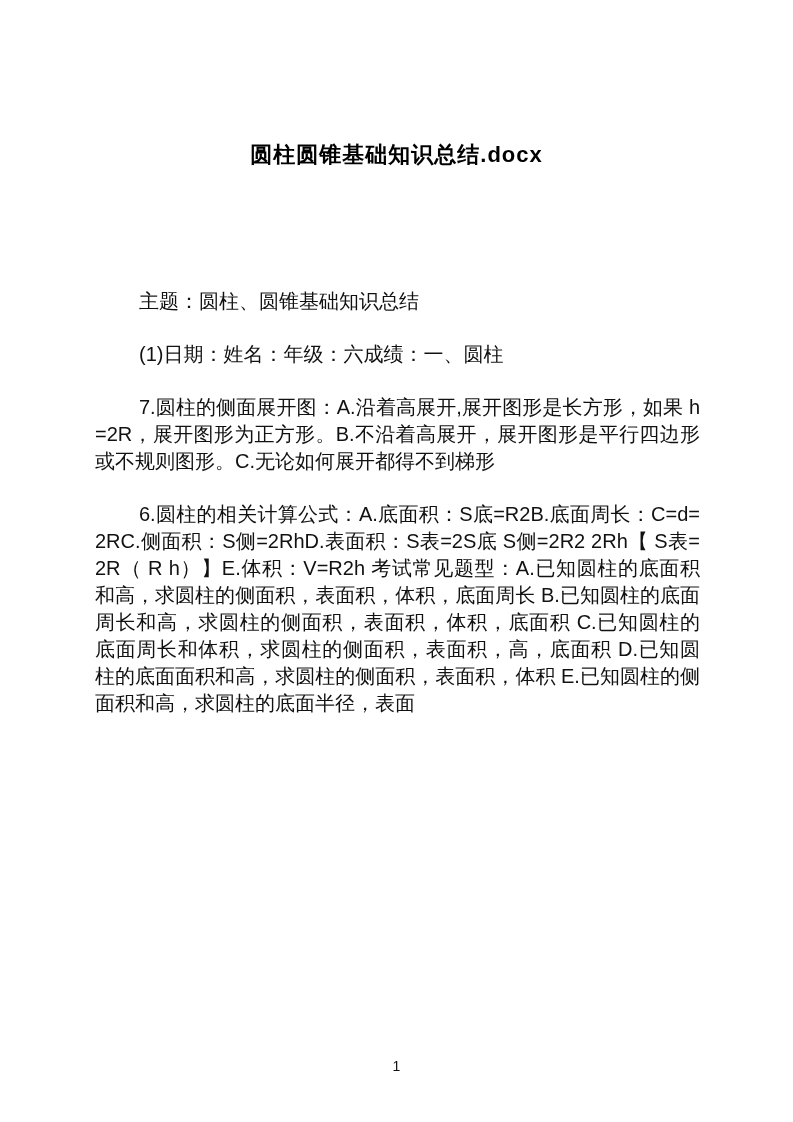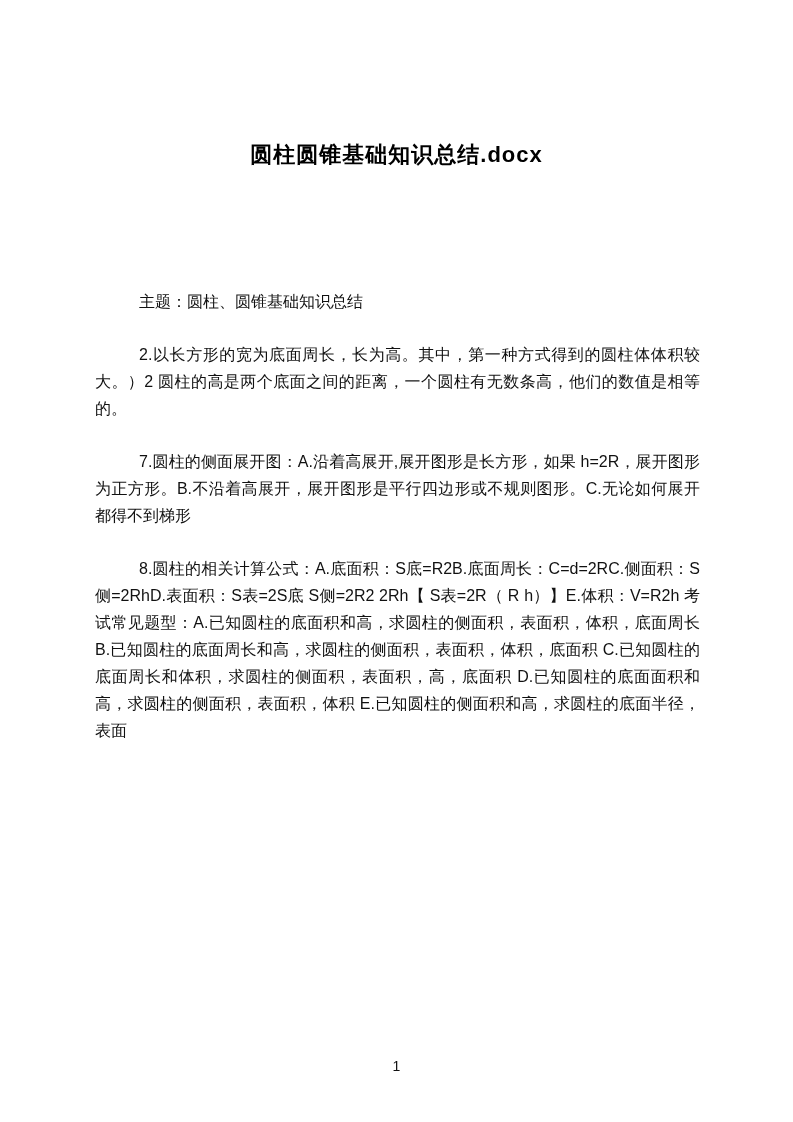--- a/index.html
+++ b/index.html
@@ -29,21 +29,21 @@
       color: #000000;
     }
     .doc-body {
       position: absolute;
       top: 288px;
       left: 95px;
       width: 605px;
     }
     .para {
       margin: 0 0 26px 0;
-      font-size: 16px;
+      font-size: 20px;
       line-height: 27px;
       text-indent: 44px;
       text-align: justify;
       color: #111111;
       word-break: break-all;
     }
     .page-number {
       position: absolute;
       bottom: 48px;
       left: 0;
@@ -55,20 +55,20 @@
   </style>
 </head>
 <body>
 
 <div class="page">
 
   <h1 class="doc-title">圆柱圆锥基础知识总结.docx</h1>
 
   <div class="doc-body">
     <p class="para">主题：圆柱、圆锥基础知识总结</p>
-    <p class="para">2.以长方形的宽为底面周长，长为高。其中，第一种方式得到的圆柱体体积较大。）2 圆柱的高是两个底面之间的距离，一个圆柱有无数条高，他们的数值是相等的。</p>
+    <p class="para">(1)日期：姓名：年级：六成绩：一、圆柱</p>
     <p class="para">7.圆柱的侧面展开图：A.沿着高展开,展开图形是长方形，如果 h=2R，展开图形为正方形。B.不沿着高展开，展开图形是平行四边形或不规则图形。C.无论如何展开都得不到梯形</p>
-    <p class="para">8.圆柱的相关计算公式：A.底面积：S底=R2B.底面周长：C=d=2RC.侧面积：S侧=2RhD.表面积：S表=2S底 S侧=2R2 2Rh【 S表=2R（ R h）】E.体积：V=R2h 考试常见题型：A.已知圆柱的底面积和高，求圆柱的侧面积，表面积，体积，底面周长 B.已知圆柱的底面周长和高，求圆柱的侧面积，表面积，体积，底面积 C.已知圆柱的底面周长和体积，求圆柱的侧面积，表面积，高，底面积 D.已知圆柱的底面面积和高，求圆柱的侧面积，表面积，体积 E.已知圆柱的侧面积和高，求圆柱的底面半径，表面</p>
+    <p class="para">6.圆柱的相关计算公式：A.底面积：S底=R2B.底面周长：C=d=2RC.侧面积：S侧=2RhD.表面积：S表=2S底 S侧=2R2 2Rh【 S表=2R（ R h）】E.体积：V=R2h 考试常见题型：A.已知圆柱的底面积和高，求圆柱的侧面积，表面积，体积，底面周长 B.已知圆柱的底面周长和高，求圆柱的侧面积，表面积，体积，底面积 C.已知圆柱的底面周长和体积，求圆柱的侧面积，表面积，高，底面积 D.已知圆柱的底面面积和高，求圆柱的侧面积，表面积，体积 E.已知圆柱的侧面积和高，求圆柱的底面半径，表面</p>
   </div>
 
   <div class="page-number">1</div>
 
 </div>
 
 </body></html>

